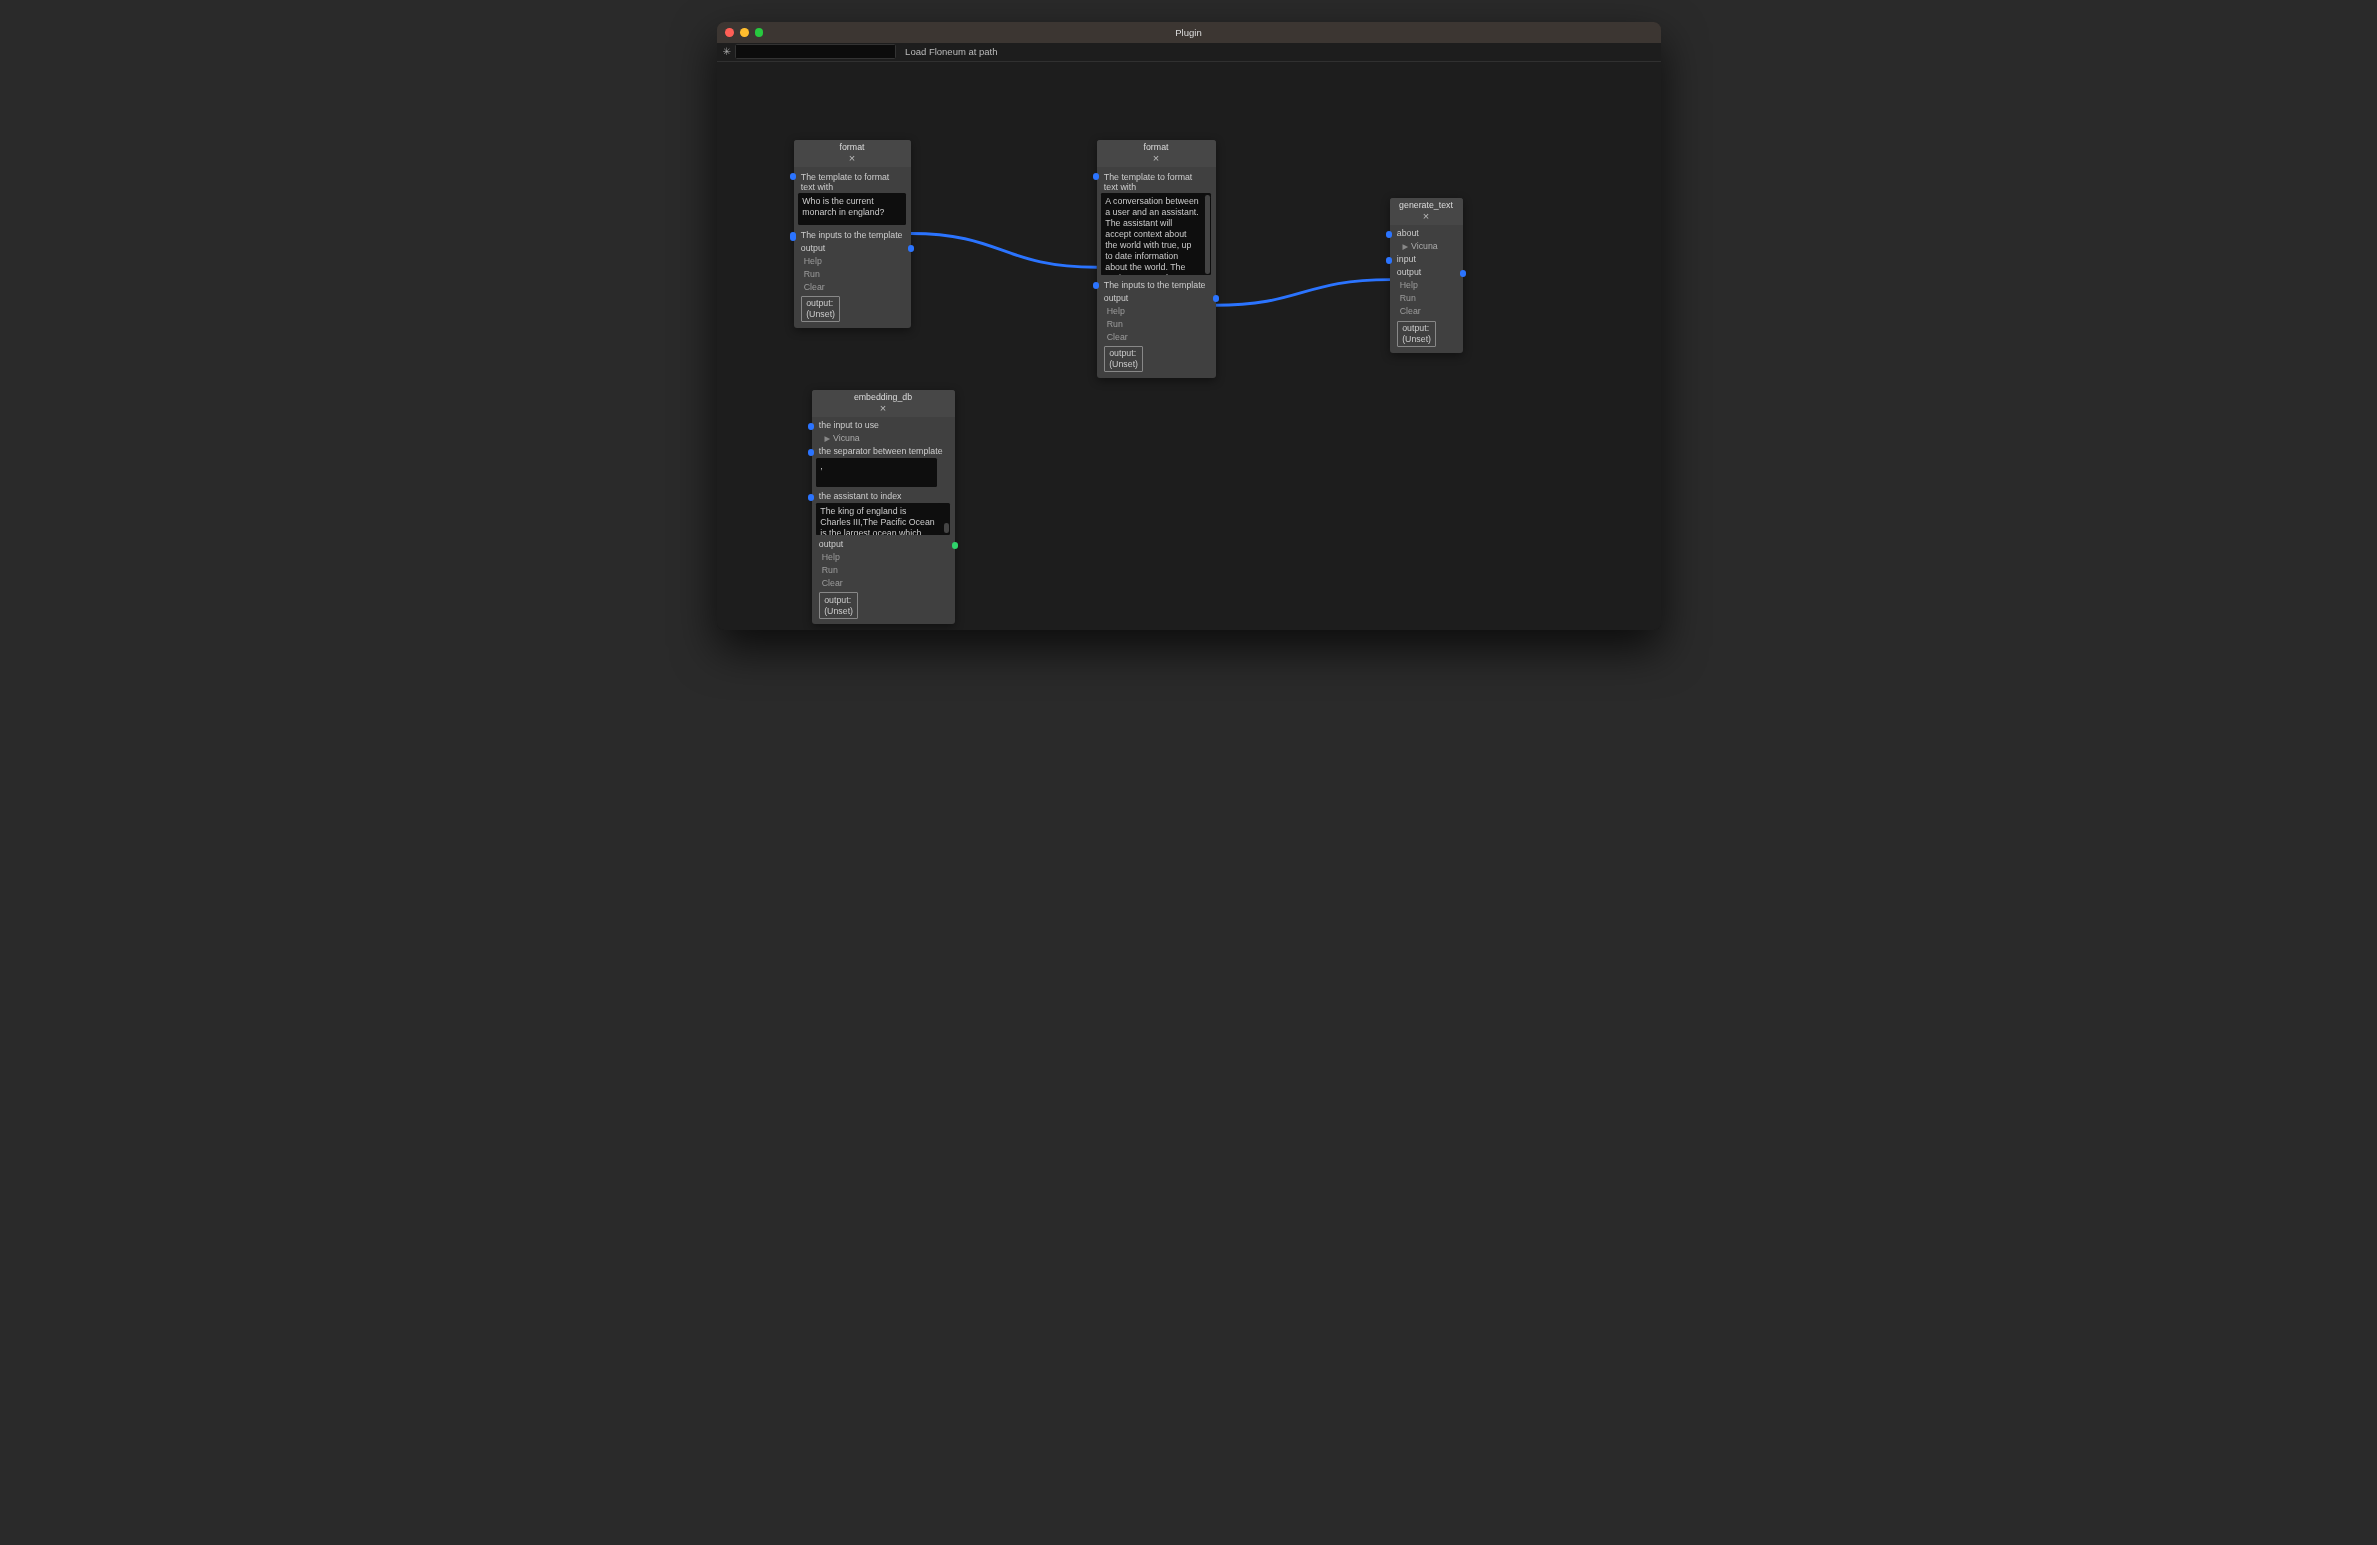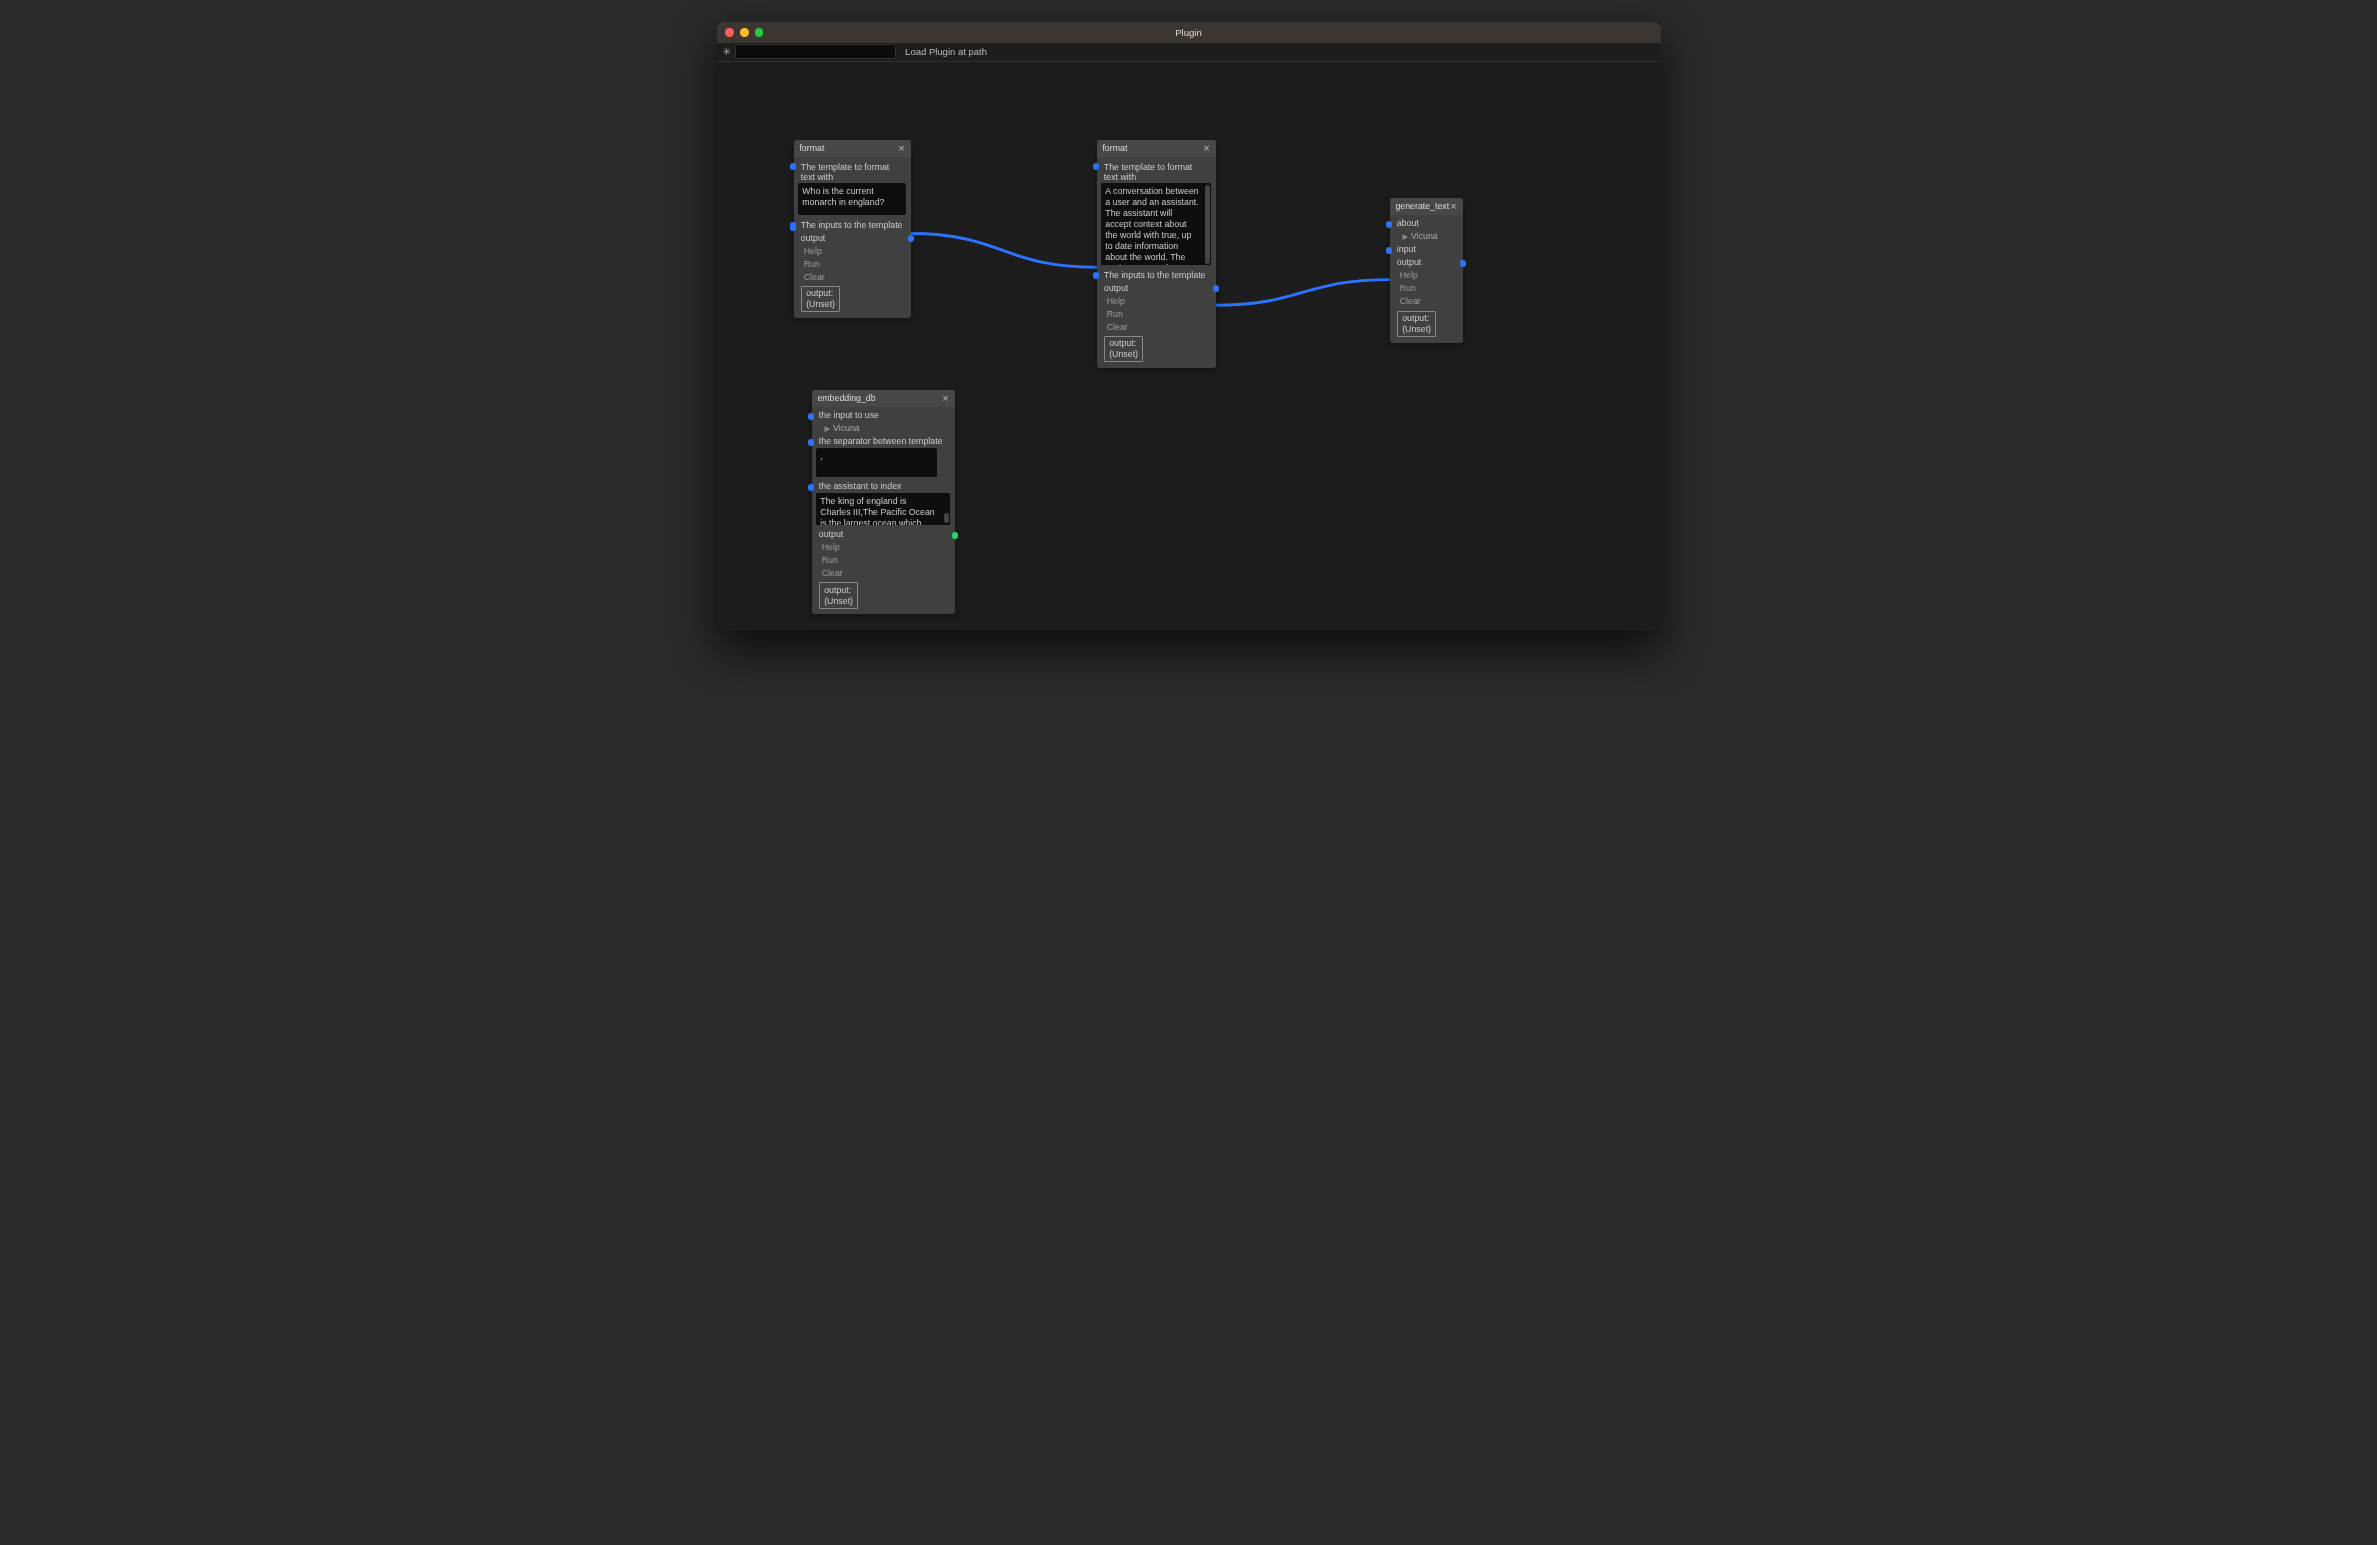--- a/index.html
+++ b/index.html
@@ -93,20 +93,21 @@
     font-size: 8.8px;
     box-shadow: 0 2.9px 8.8px rgba(0,0,0,0.4);
   }
   .node-header {
     display: flex;
     justify-content: space-between;
     align-items: center;
     background: #474747;
     padding: 2.9px 5.9px;
     border-radius: 2.9px 2.9px 0 0;
+    flex-direction: column;
   }
   .node-close { cursor: pointer; color: #bbb; font-size: 11px; }
   .node-body { padding: 1.5px 0 5.9px; }
   .row { padding: 1.5px 7.3px; position: relative; }
   .row-label { color: #ccc; }
   .textarea {
     margin: 0 4.4px 2.9px 4.4px;
     background: #0e0e0e;
     border: none;
     border-radius: 1.5px;
@@ -178,21 +179,21 @@
       <div class="dot red"></div>
       <div class="dot yellow"></div>
       <div class="dot green"></div>
     </div>
     <div class="title">Plugin</div>
   </div>
 
   <div class="toolbar">
     <span class="toolbar-star">✳</span>
     <div class="toolbar-input"></div>
-    <span class="toolbar-btn">Load Plugin at path</span>
+    <span class="toolbar-btn">Load Floneum at path</span>
   </div>
 
   <div class="canvas">
 
     <svg class="wires" viewBox="0 0 1290 776" width="944" height="568">
       <path d="M 265 234 C 390 234, 390 280, 519 280" stroke="#2b74ff" stroke-width="4" fill="none"></path>
       <path d="M 680 332 C 800 332, 800 297, 920 297" stroke="#2b74ff" stroke-width="4" fill="none"></path>
     </svg>
 
     <div class="node" style="left:77px; top:78px; width:117px;">

